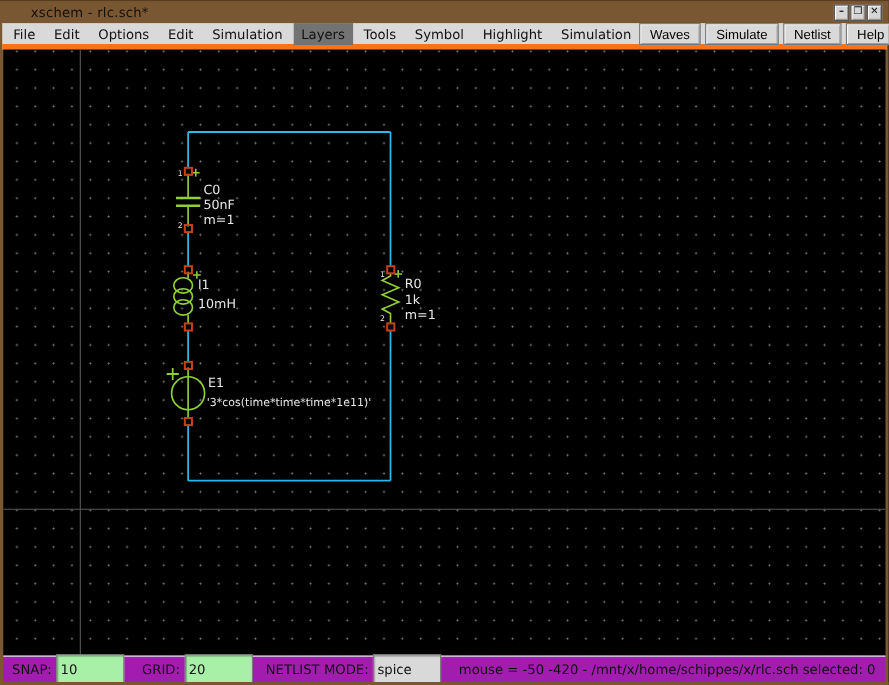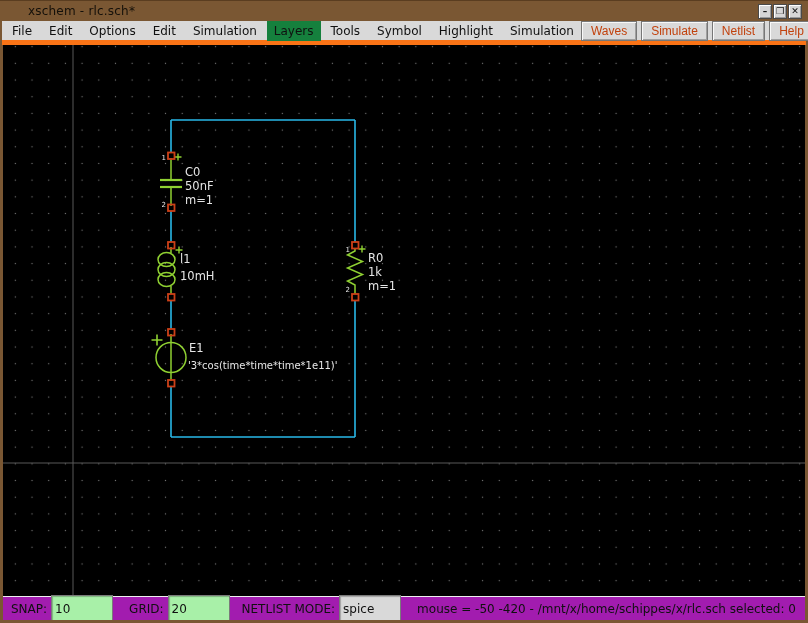--- a/index.html
+++ b/index.html
@@ -15,25 +15,25 @@
   .win-controls { position:absolute; right:6px; top:3px; display:flex; gap:1px; }
   .win-btn { width:14px; height:15px; background:#d6d6d6; border:1px solid #4a4a4a;
              box-shadow:inset 1px 1px 0 #ffffff, inset -1px -1px 0 #9a9a9a;
              display:flex; align-items:center; justify-content:center;
              font-size:9px; font-weight:bold; color:#111; line-height:1; cursor:default; }
 
   
   .menubar { position:absolute; left:2px; top:21px; width:804px; height:24px; background:#d9d9d9;
              border-bottom:5px solid #f97316; display:flex; align-items:center; font-size:12px; color:#101010; }
   .menu-item { padding:3px 7px; margin-left:3px; white-space:nowrap; cursor:default; }
-  .menu-item.highlighted { background:#15803d;text-align:center; }
+  .menu-item.highlighted { background:#737373;text-align:center; }
   .menu-spacer { flex:1; }
   .tool-btn { height:20px; padding:2px 9px; margin-right:4px; background:#d9d9d9;
               border:1px solid #777; box-shadow:inset 1px 1px 0 #f8f8f8, inset -1px -1px 0 #9f9f9f;
-              font-size:12px; color:#c2410c; display:flex; align-items:center; cursor:default; }
+              font-size:12px; color:#000000; display:flex; align-items:center; cursor:default; }
   .tool-btn:last-child { margin-right:1px; }
 
   
   .canvas { position:absolute; left:3px; top:45px; width:802px; height:551px; background:#000;
             background-image:radial-gradient(circle, #787878 0.8px, transparent 1px);
             background-size:16.7px 16.7px; background-position:4px 10px; }
   .canvas svg { position:absolute; inset:0; }
 
   
   .statusbar { position:absolute; left:3px; top:596px; width:802px; height:24px; background:#a21caf;

